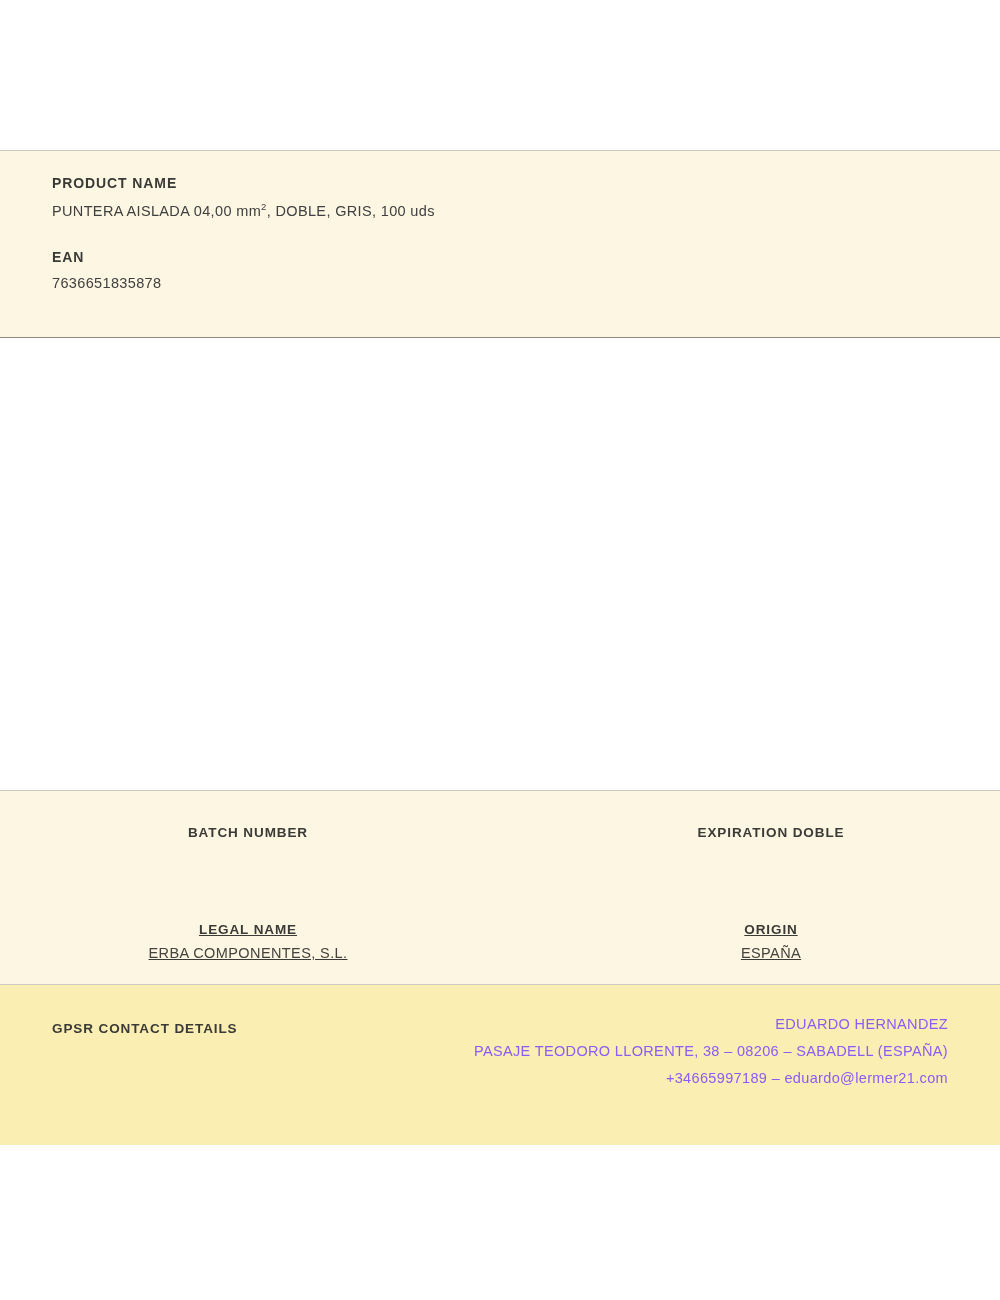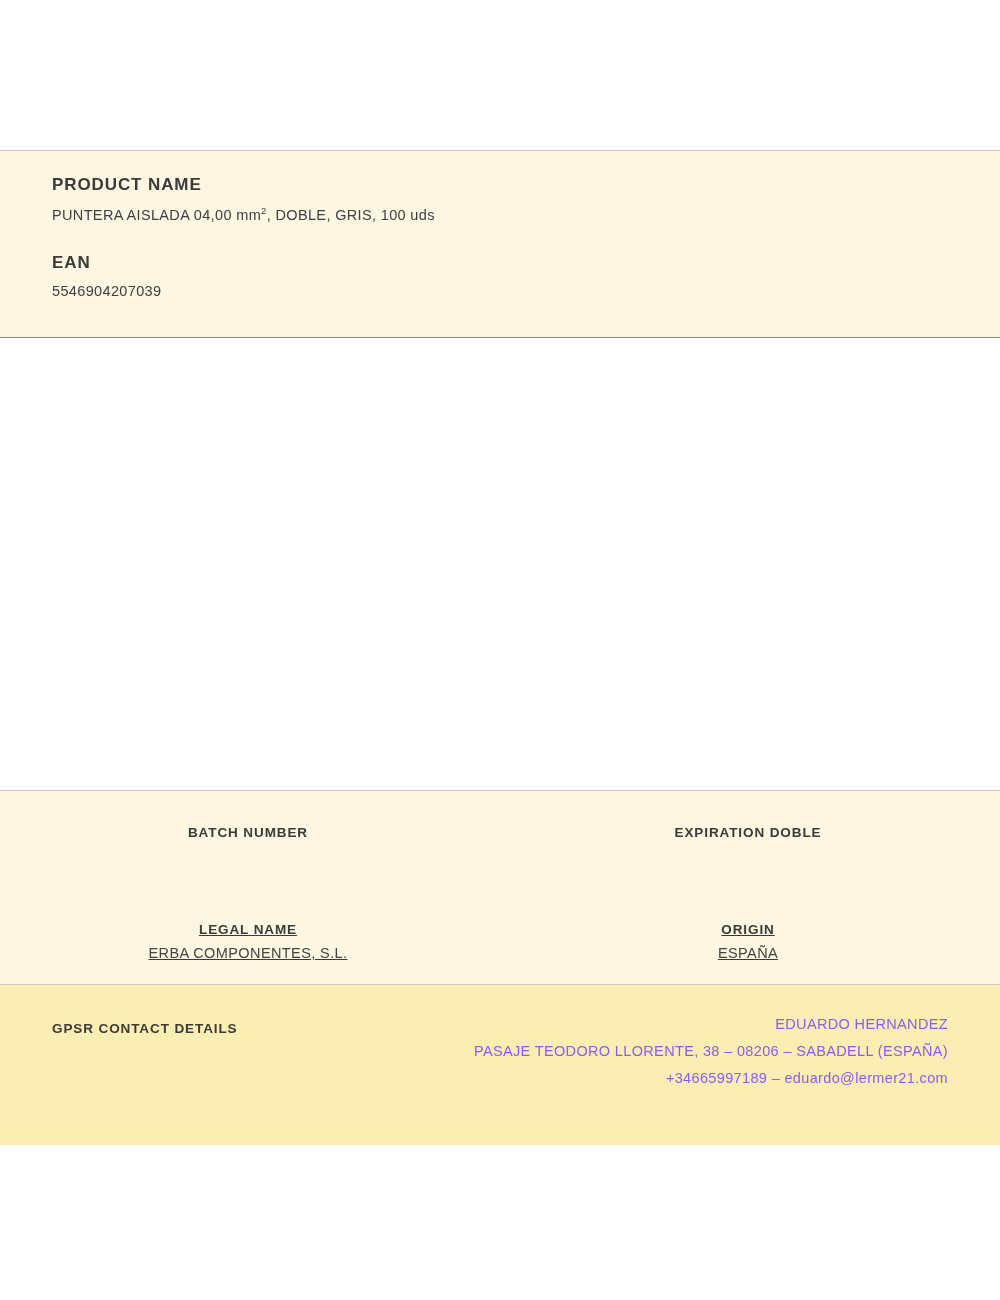--- a/index.html
+++ b/index.html
@@ -32,21 +32,21 @@
     height: 188px;
     background: #fdf6e3;
     border-top: 1px solid #cfcac0;
     border-bottom: 1px solid #8d8a83;
     box-sizing: border-box;
   }
   .product-inner {
     padding: 24px 52px 0 52px;
   }
   .field-label {
-    font-size: 17px;
+    font-size: 14px;
     font-weight: bold;
     letter-spacing: 0.9px;
     color: #3a3a36;
     margin: 0 0 10px 0;
   }
   .field-value {
     font-size: 14.5px;
     letter-spacing: 0.35px;
     color: #404040;
     margin: 0;
@@ -78,20 +78,21 @@
     width: 1000px;
     height: 195px;
     background: #fdf6e3;
     border-top: 1px solid #cfcac0;
     border-bottom: 1px solid #cfcac0;
     box-sizing: border-box;
   }
   .two-col {
     display: flex;
     width: 100%;
+    gap: 23px;
   }
   .col {
     flex: 0 0 50%;
     text-align: center;
     box-sizing: border-box;
   }
   .col-left { padding-left: 0; }
   .col-right { padding-right: 0; }
 
   .row-headers {
@@ -167,21 +168,21 @@
 <body>
 
 <div class="page">
 
   <section class="product-block">
     <div class="product-inner">
       <div class="field-label">PRODUCT NAME</div>
       <div class="field-value"><span>PUNTERA AISLADA 04,00 mm</span><sup>2</sup><span>, DOBLE, GRIS, 100 uds</span></div>
       <div class="gap-block"></div>
       <div class="field-label">EAN</div>
-      <div class="field-value">5546904207039</div>
+      <div class="field-value">7636651835878</div>
     </div>
   </section>
 
   <div class="middle-blank"></div>
 
   <section class="batch-block">
     <div class="two-col row-headers">
       <div class="col col-left">
         <div class="col-head">BATCH NUMBER</div>
         <div class="col-val"></div>

